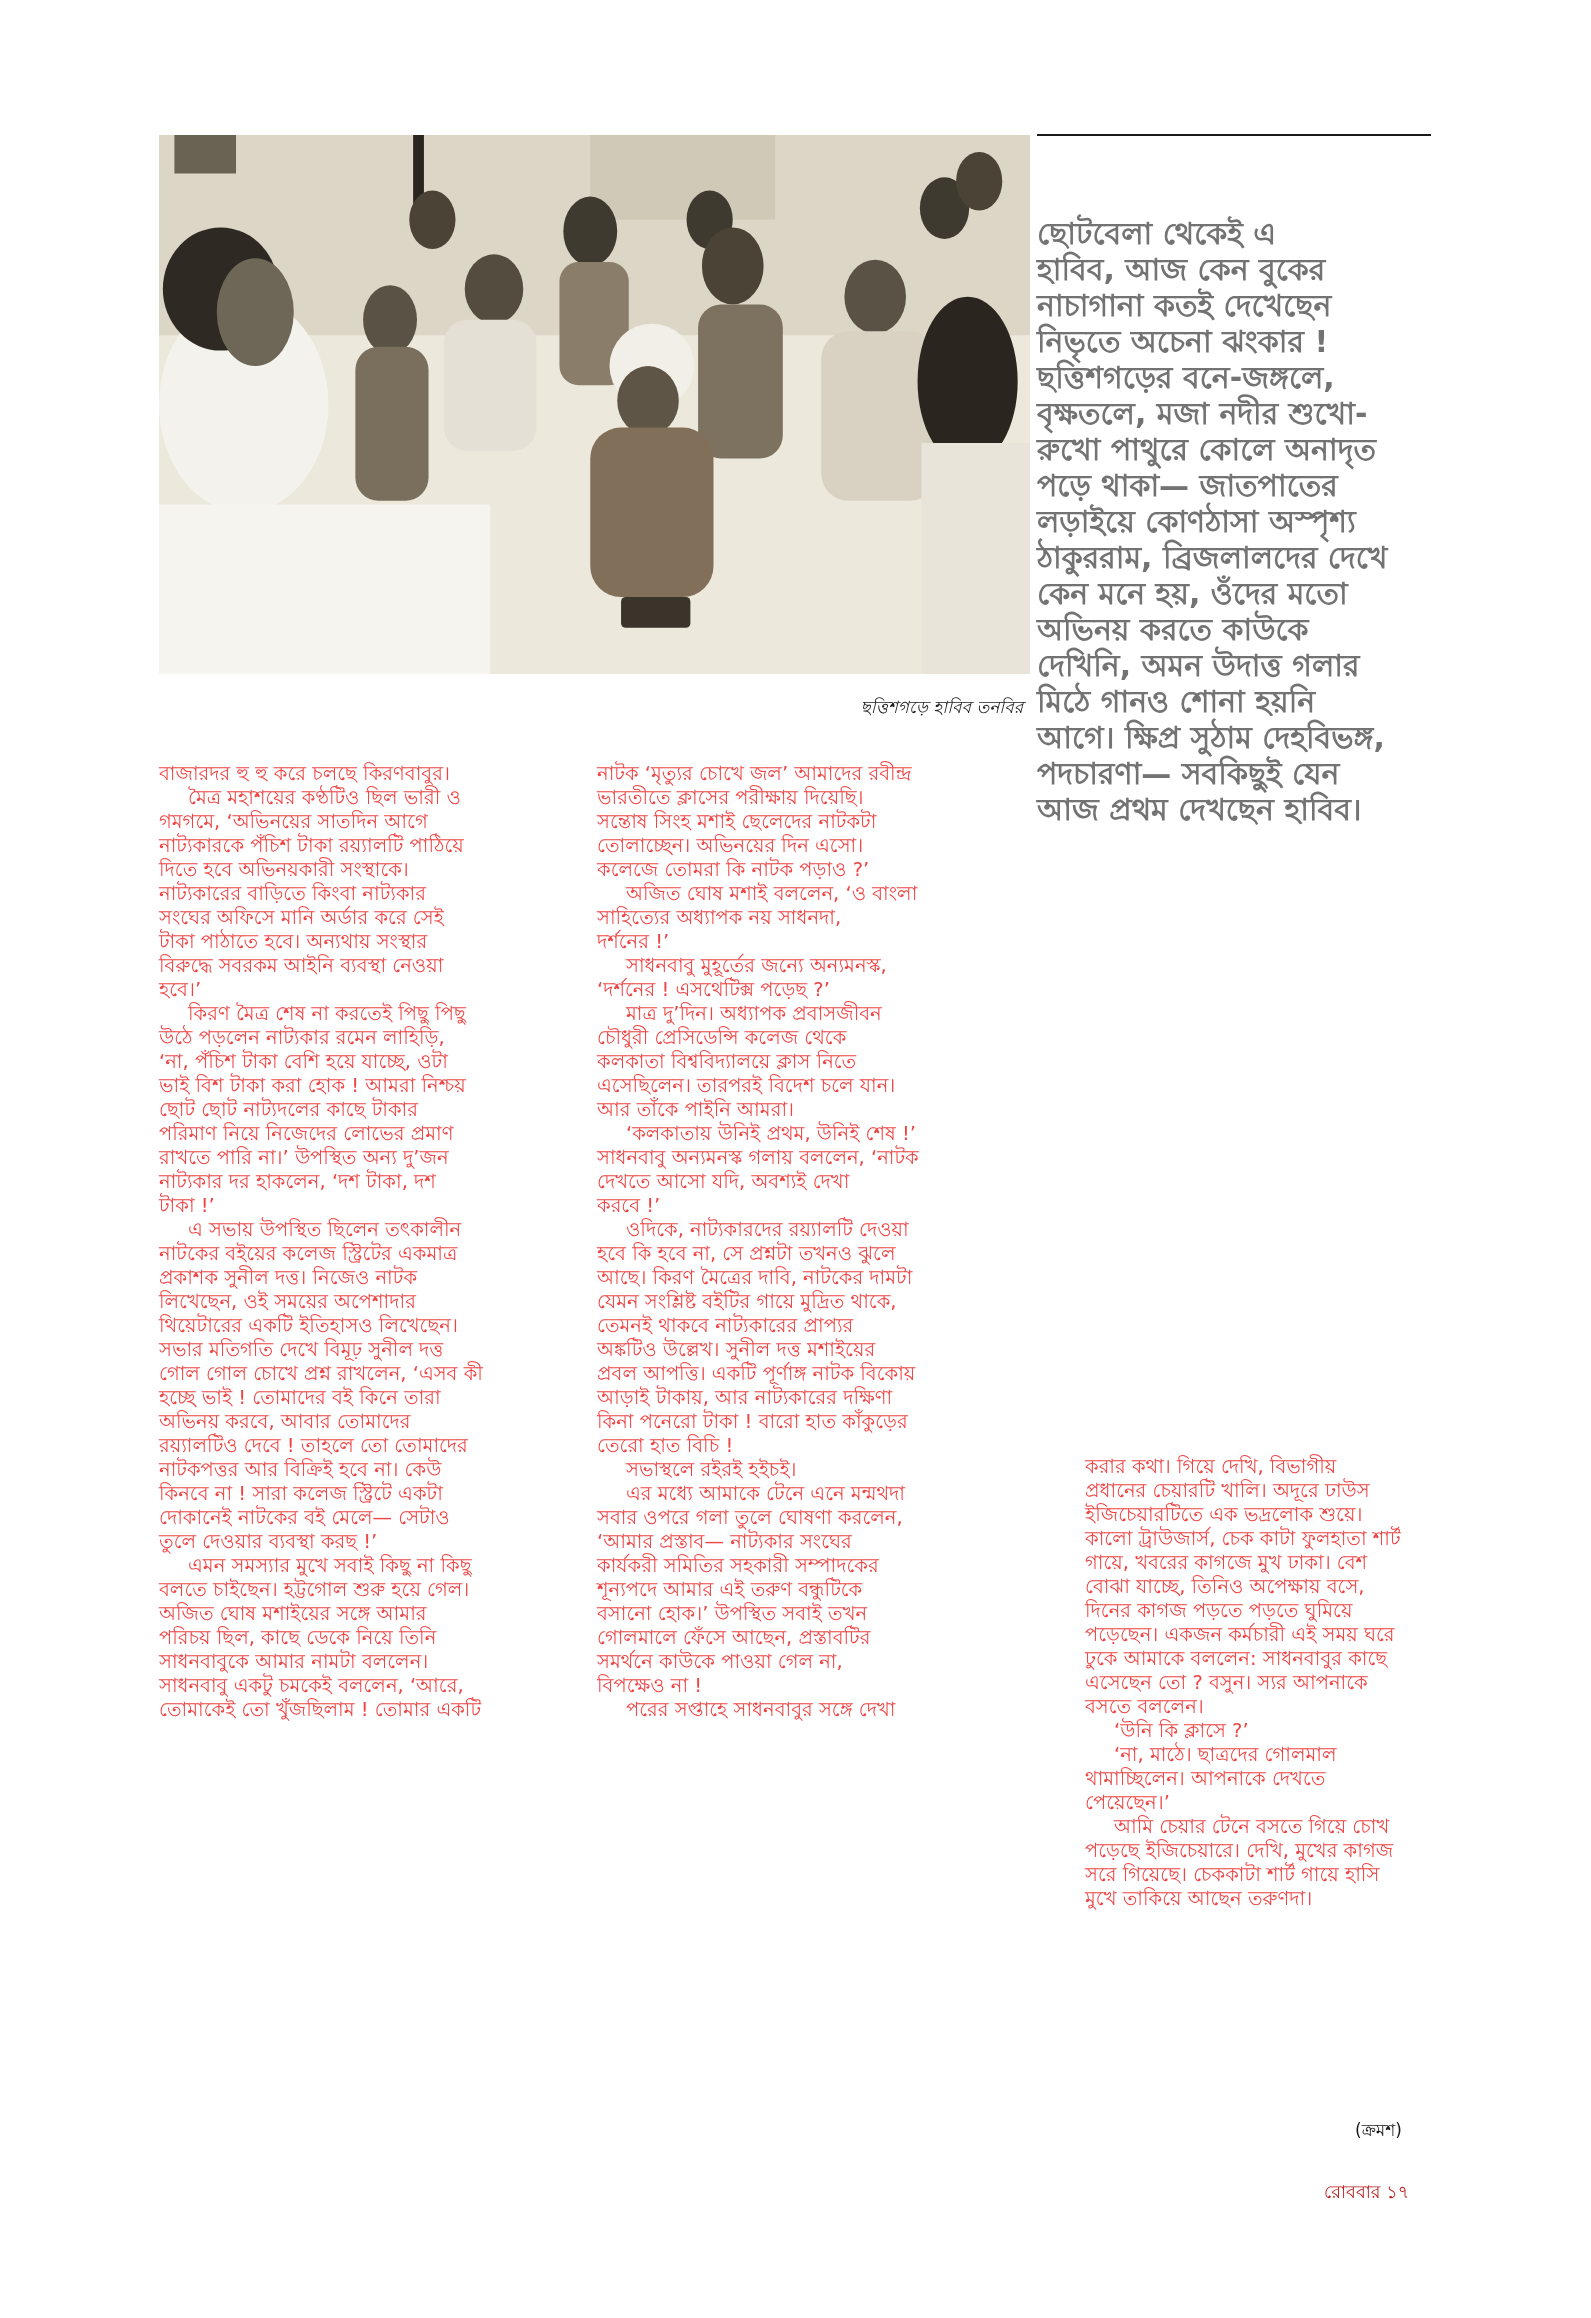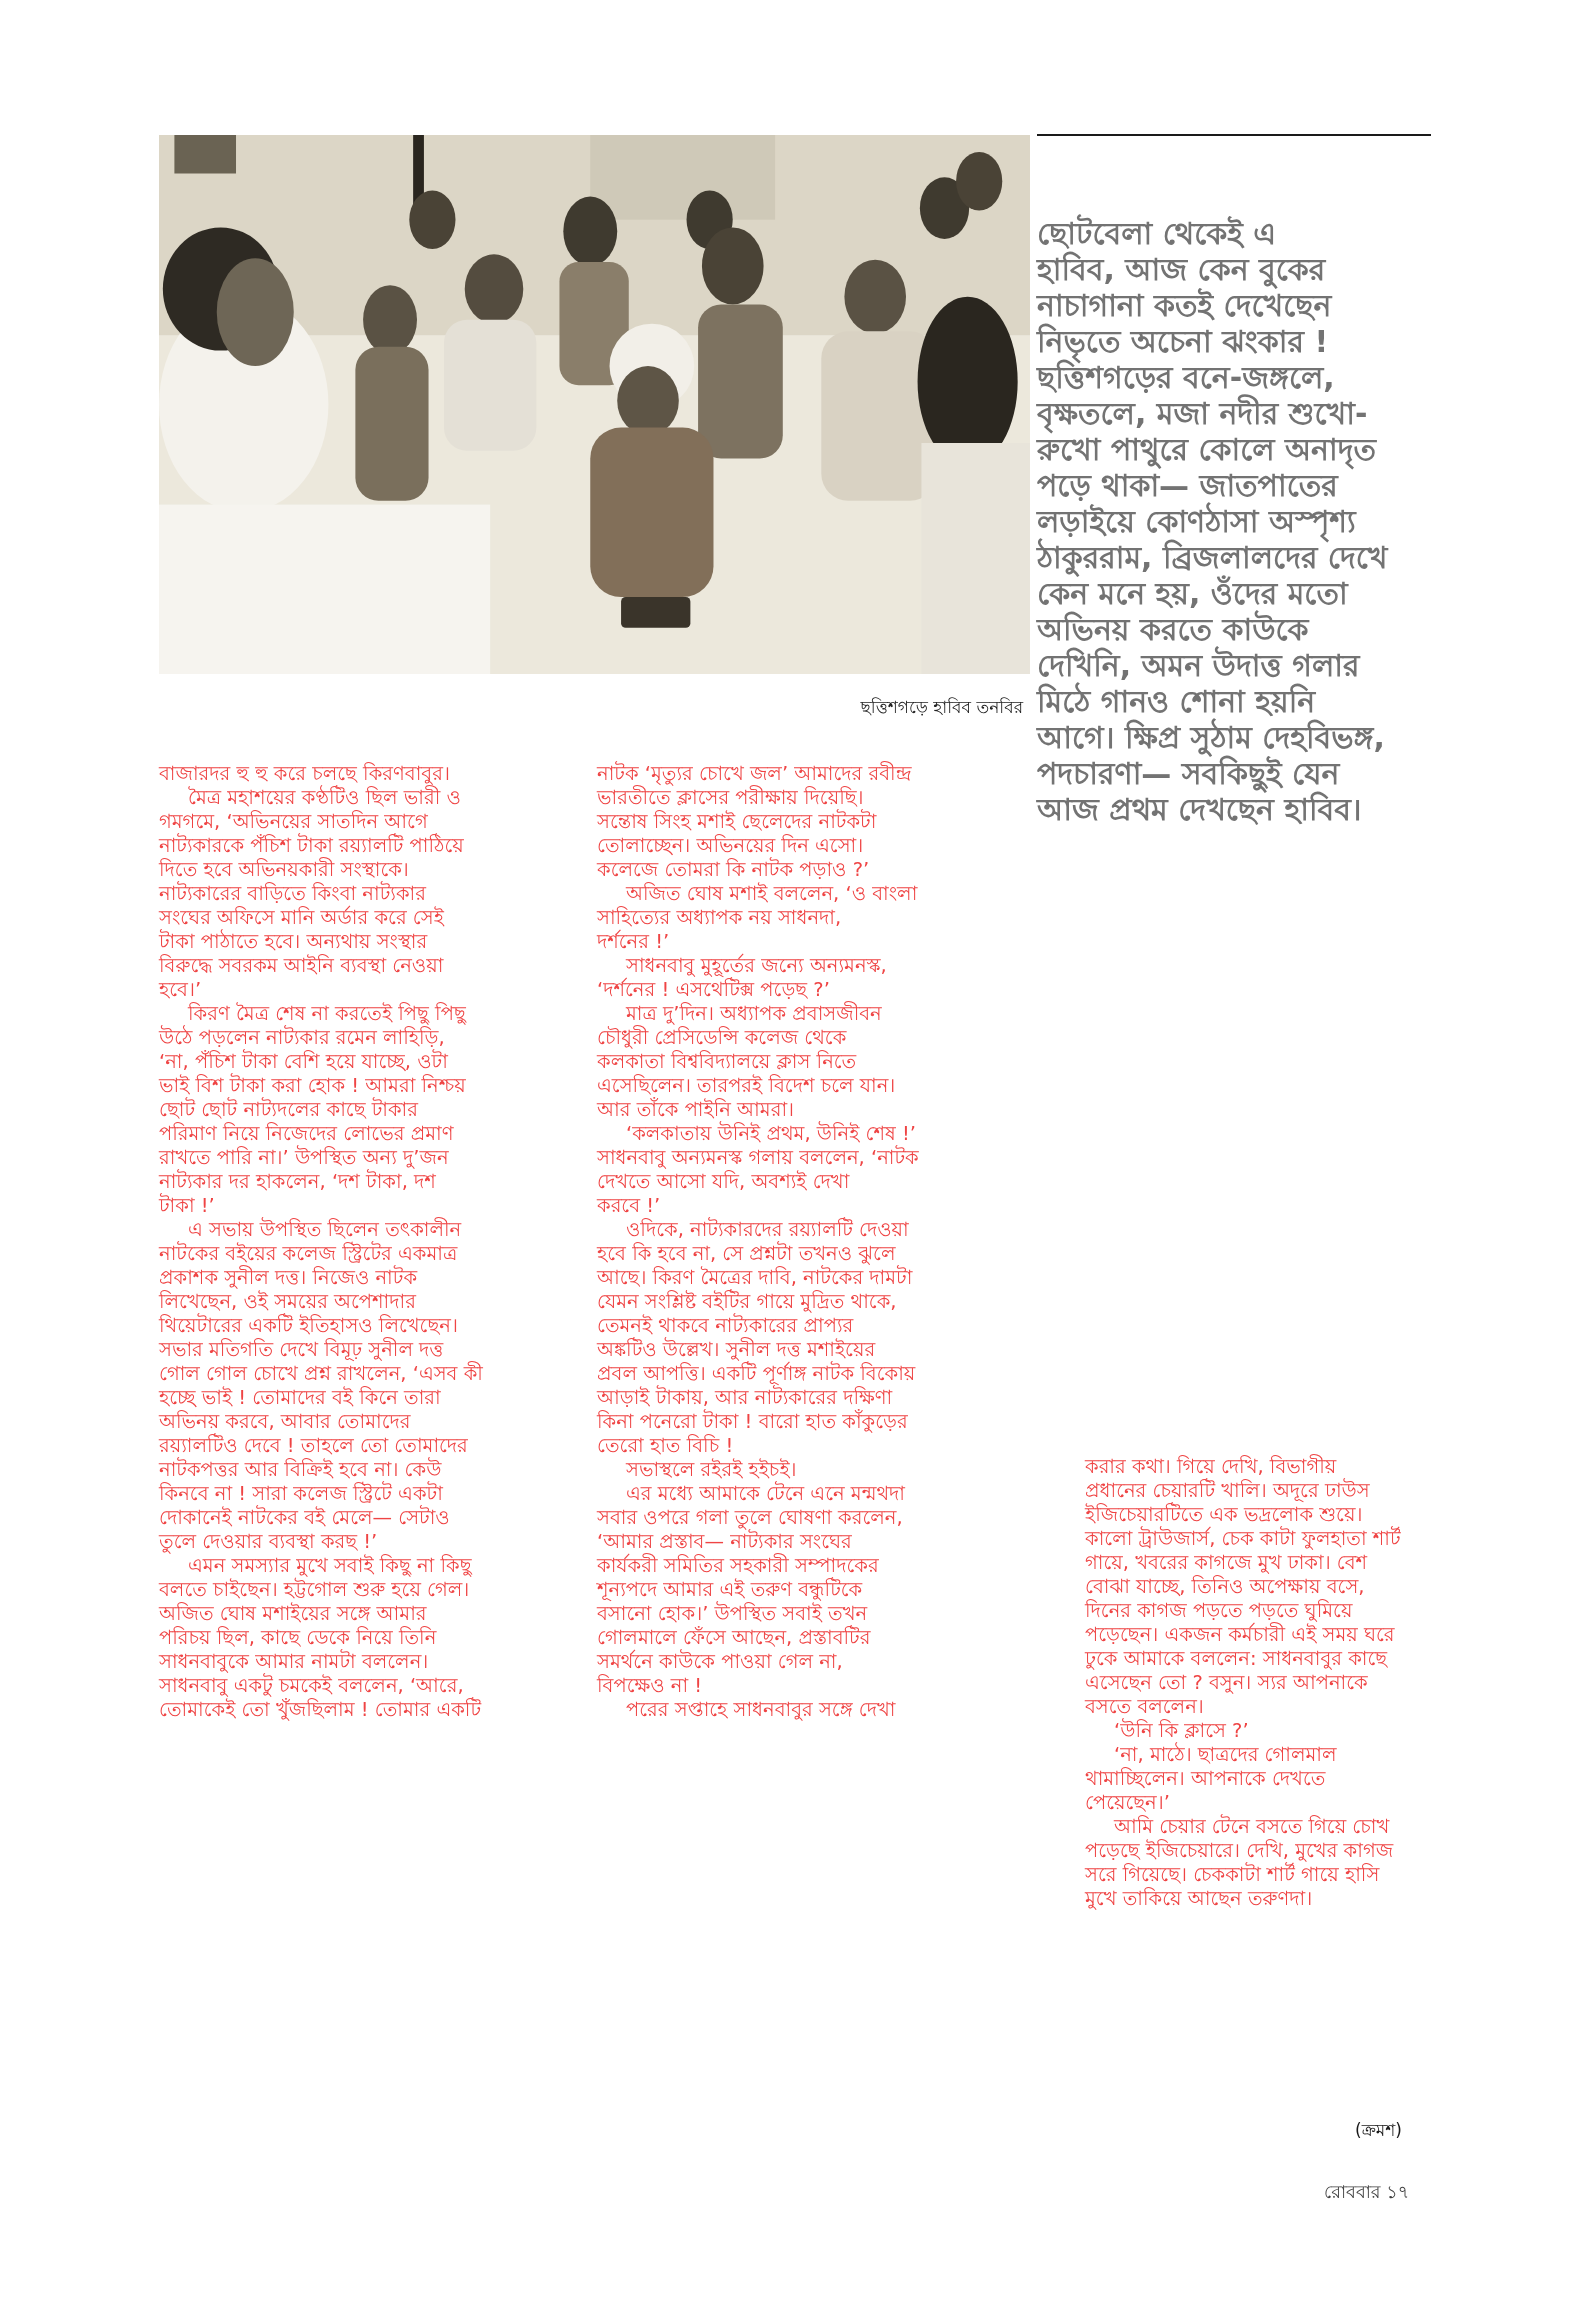--- a/index.html
+++ b/index.html
@@ -1,30 +1,30 @@
 <!DOCTYPE html>
 <html style="font-size:12.3px"><head>
 <meta charset="utf-8">
 <style>
   html, body { margin: 0; padding: 0; background: #ffffff; }
   body { width: 1591px; height: 2319px; position: relative; overflow: hidden; color: #1a1a1a; font-family: "DejaVu Sans", sans-serif; }
   .photo { position: absolute; left: 159px; top: 135px; width: 871px; height: 539px; overflow: hidden; background: linear-gradient(180deg, #d9d4c6 0%, #efece4 40%, #e6e1d4 100%); }
   .photo svg { width: 100%; height: 100%; display: block; }
-  .caption { position: absolute; left: 777px; top: 694px; width: 246px; text-align: right; font-size: 17px; color: #222; }
+  .caption { position: absolute; left: 777px; top: 694px; width: 246px; text-align: right; font-size: 17px; color: #222; font-style: italic; }
   .rule { position: absolute; left: 1037px; top: 134px; width: 394px; height: 2.3px; background: #1a1a1a; }
   .pull { position: absolute; left: 1037px; top: 216px; width: 431px; font-size: 30px; line-height: 36px; font-weight: bold; color: #737373; }
   .pull .ln { display: block; white-space: nowrap; }
   .col { position: absolute; font-size: 19.5px; line-height: 24px; color: #ef4444; }
   .col .ln { display: block; white-space: nowrap; }
   .col .ind { padding-left: 29px; }
   .c1 { left: 159px; top: 762px; width: 416px; }
   .c2 { left: 597px; top: 762px; width: 416px; }
   .c3 { left: 1037px; top: 1455px; width: 416px; margin-left: 48px; }
   .kromosh { position: absolute; left: 1355px; top: 2117px; font-size: 17px; }
-  .footer { position: absolute; left: 1324px; top: 2179px; font-size: 17.7px; color: #404040; }
+  .footer { position: absolute; left: 1324px; top: 2179px; font-size: 17.7px; color: #b91c1c; }
 </style>
 </head>
 <body>
 
 <div class="photo">
   <svg viewBox="0 0 1131 700" preserveAspectRatio="none">
     <rect x="0" y="0" width="1131" height="700" fill="#ece8dc"></rect>
     <rect x="0" y="0" width="1131" height="260" fill="#dcd6c6"></rect>
     <rect x="560" y="0" width="240" height="110" fill="#cfc9b8"></rect>
     <rect x="20" y="0" width="80" height="50" fill="#6a6353"></rect>

